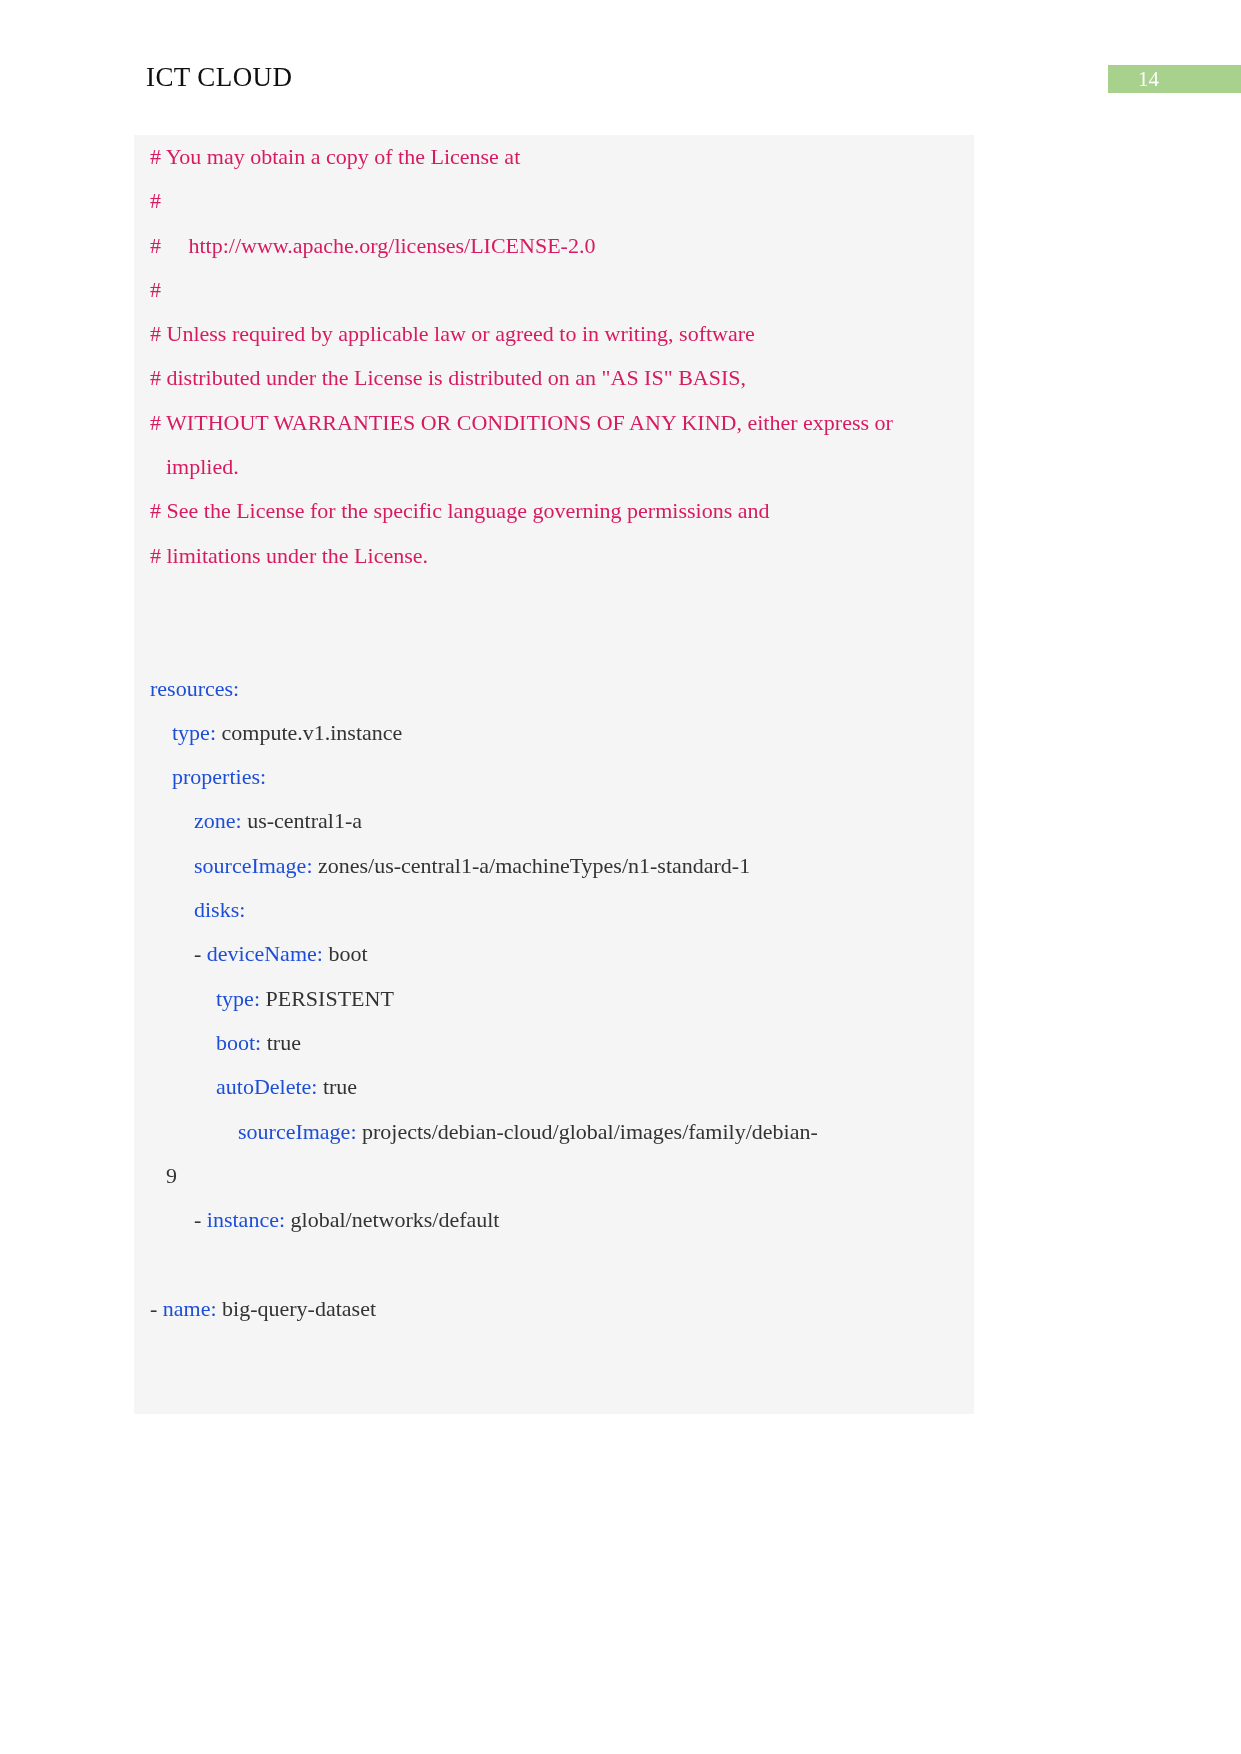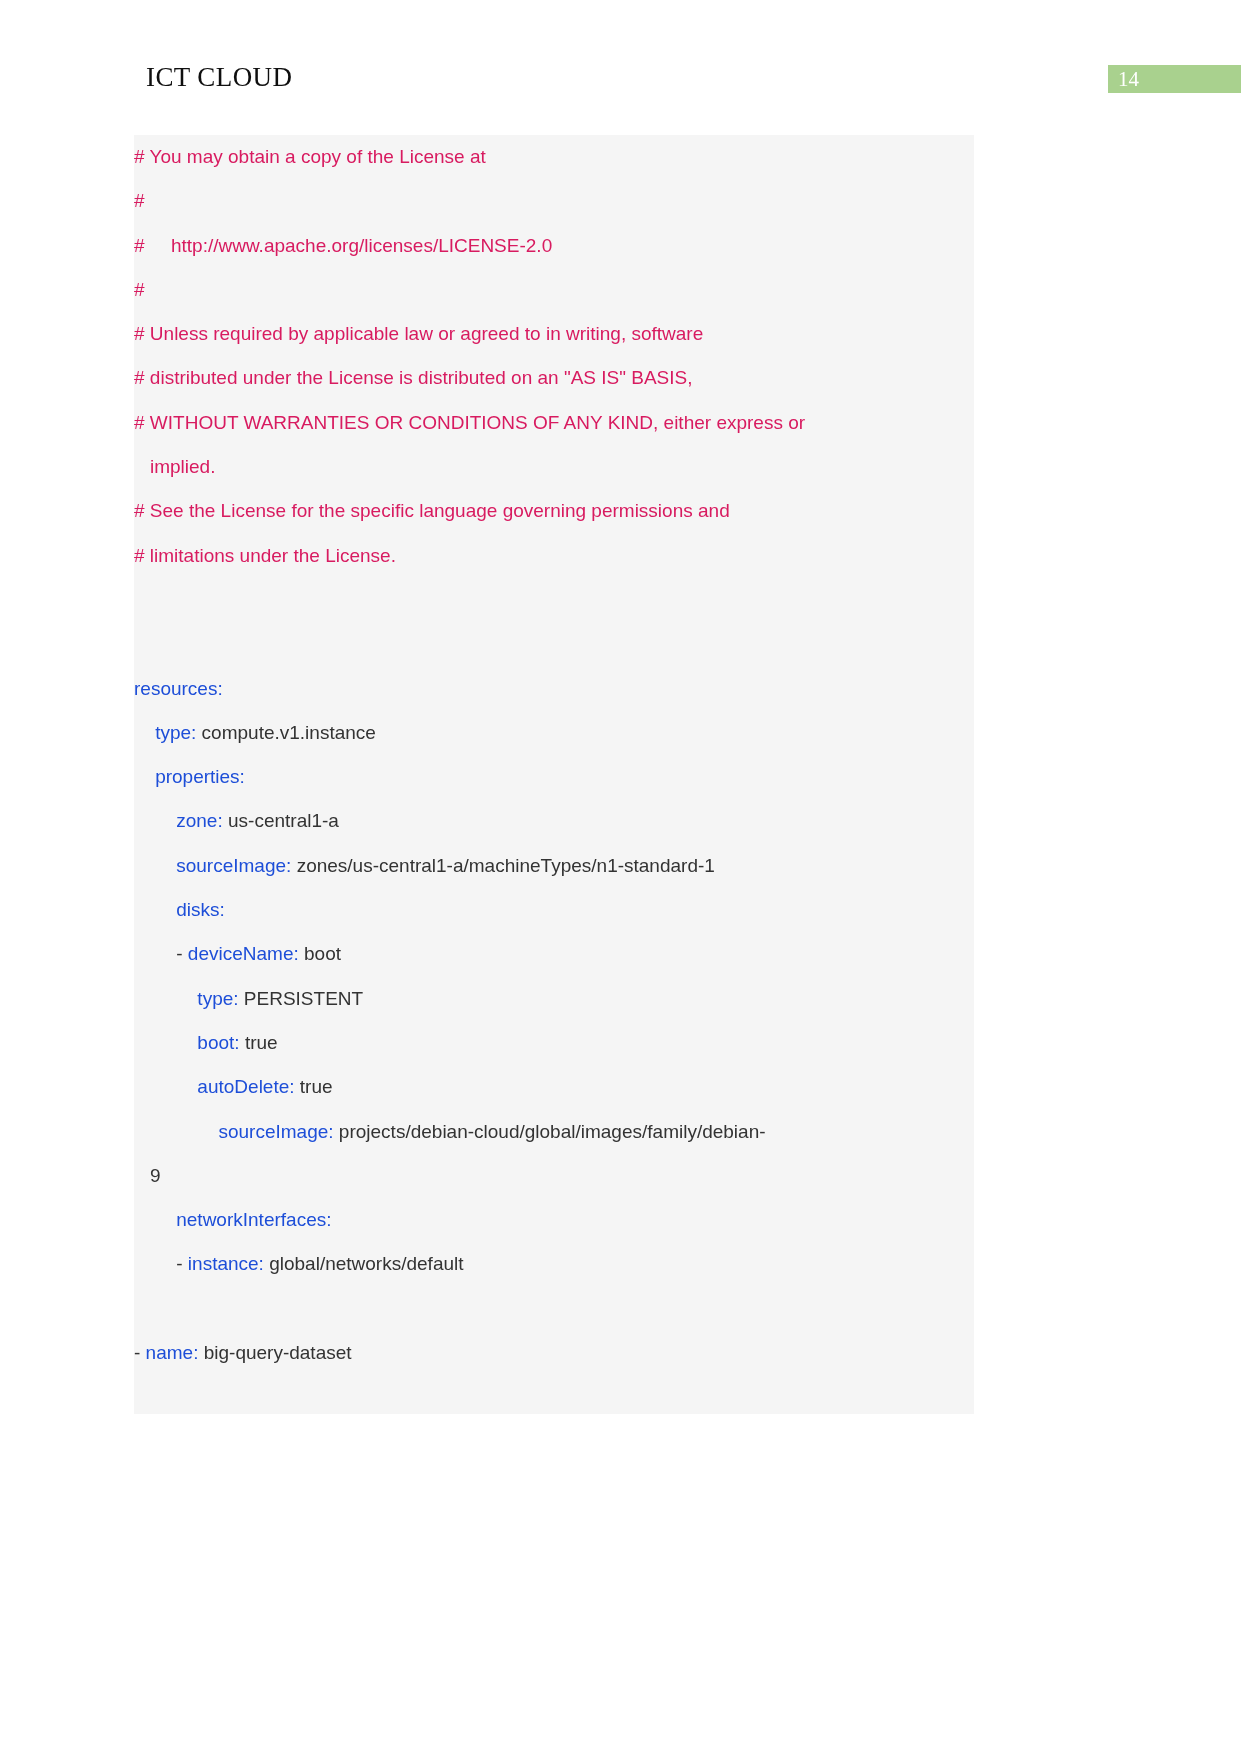--- a/index.html
+++ b/index.html
@@ -43,42 +43,42 @@
     position: absolute;
     right: 0;
     top: 53px;
     width: 133px;
     height: 28px;
     background: #a9d18e;
     color: #ffffff;
     font-family: "Liberation Serif", serif;
     font-size: 21px;
     line-height: 28px;
-    padding-left: 10px;
+    padding-left: 30px;
     box-sizing: border-box;
   }
 
   
   .code-block {
     position: absolute;
     left: 134px;
     top: 135px;
     width: 840px;
     background: #f5f5f5;
     padding: 0;
     box-sizing: border-box;
   }
 
   .code-area {
     position: absolute;
-    left: 134px;
+    left: 150px;
     top: 135px;
     width: 900px;
-    font-family: Liberation Sans, sans-serif;
-    font-size: 19px;
+    font-family: Liberation Serif, serif;
+    font-size: 22px;
     line-height: 44.3px;
   }
 
   .code-line {
     white-space: pre;
     height: 44.3px;
   }
   .code-line.wrapped {
     margin-left: 16px;
   }
@@ -119,19 +119,18 @@
       <div class="code-line"><span class="tok-plain">    </span><span class="tok-key">properties:</span></div>
       <div class="code-line"><span class="tok-plain">        </span><span class="tok-key">zone:</span><span class="tok-val"> us-central1-a</span></div>
       <div class="code-line"><span class="tok-plain">        </span><span class="tok-key">sourceImage:</span><span class="tok-val"> zones/us-central1-a/machineTypes/n1-standard-1</span></div>
       <div class="code-line"><span class="tok-plain">        </span><span class="tok-key">disks:</span></div>
       <div class="code-line"><span class="tok-plain">        </span><span class="tok-punct">- </span><span class="tok-key">deviceName:</span><span class="tok-val"> boot</span></div>
       <div class="code-line"><span class="tok-plain">            </span><span class="tok-key">type:</span><span class="tok-val"> PERSISTENT</span></div>
       <div class="code-line"><span class="tok-plain">            </span><span class="tok-key">boot:</span><span class="tok-val"> true</span></div>
       <div class="code-line"><span class="tok-plain">            </span><span class="tok-key">autoDelete:</span><span class="tok-val"> true</span></div>
       <div class="code-line"><span class="tok-plain">                </span><span class="tok-key">sourceImage:</span><span class="tok-val"> projects/debian-cloud/global/images/family/debian-</span></div>
       <div class="code-line wrapped"><span class="tok-val">9</span></div>
-      <div class="code-line"><span class="tok-plain">        </span><span class="tok-key">networkInterfaces:</span></div>
       <div class="code-line"><span class="tok-plain">        </span><span class="tok-punct">- </span><span class="tok-key">instance:</span><span class="tok-val"> global/networks/default</span></div>
       <div class="code-line">&nbsp;</div>
       <div class="code-line"><span class="tok-punct">- </span><span class="tok-key">name:</span><span class="tok-val"> big-query-dataset</span></div>
     </div>
 
 </div>
 
 </body></html>

